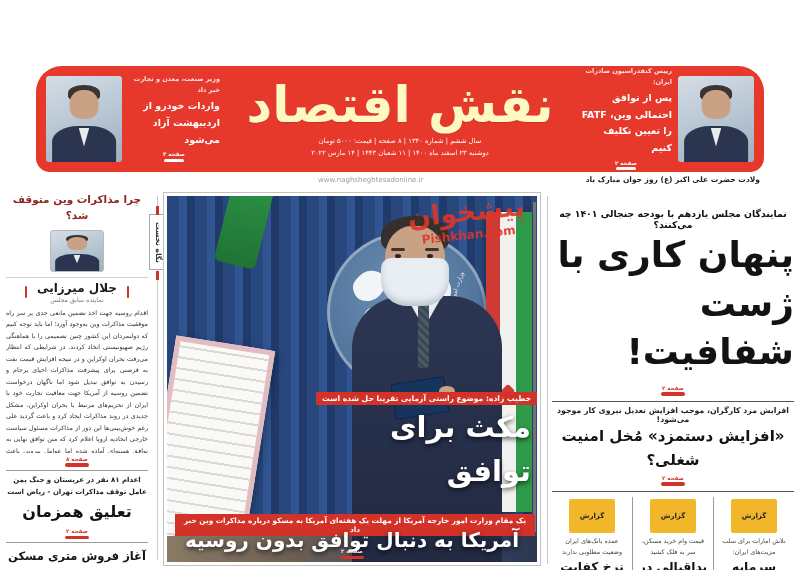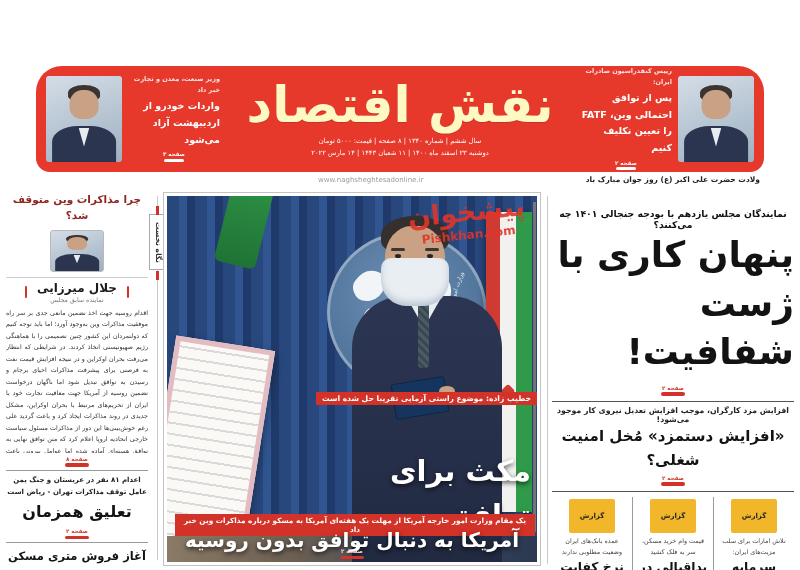--- a/index.html
+++ b/index.html
@@ -106,21 +106,21 @@
   .folder{ position:absolute; left:226px; top:184px; width:54px; height:36px; background:#16355e;
     border:1px solid #0e2545; transform:rotate(-9deg); border-radius:2px; }
   .hand{ position:absolute; width:16px; height:12px; background:#c9a184; border-radius:45%; }
   .wm{ position:absolute; left:232px; top:0; width:136px; text-align:center; transform:rotate(-6deg); z-index:6; }
   .wm-fa{ font-size:27px; font-weight:900; color:#e0352a; opacity:.9; line-height:1.2; }
   .wm-en{ font-size:12px; font-weight:bold; color:#e0352a; opacity:.9; direction:ltr; }
   .strip{ position:absolute; background:#d23227; color:#fff; font-weight:bold; z-index:5; padding:2px 6px; }
   .strip1{ right:0; top:196px; font-size:7.6px; }
   .strip2{ left:8px; right:2px; top:318px; font-size:7.3px; text-align:center; }
   .ph-head1{ position:absolute; right:6px; top:210px; width:160px; text-align:right; z-index:5;
-    color:#fff; font-size:29px; font-weight:900; line-height:1.5; text-shadow:0 2px 5px rgba(0,0,0,.65);margin-top:44px; }
+    color:#fff; font-size:29px; font-weight:900; line-height:1.5; text-shadow:0 2px 5px rgba(0,0,0,.65); }
   .ph-head2{ position:absolute; left:0; right:0; top:332px; text-align:center; z-index:5;
     color:#fff; font-size:20px; font-weight:900; text-shadow:0 2px 5px rgba(0,0,0,.7); }
   .ph-tag{ position:absolute; left:0; right:0; bottom:1px; z-index:6; }
   .ph-tag .pt-label{ color:#ffd9d5; }
   
   .col-right{ position:absolute; left:552px; top:192px; width:242px; height:376px; display:flex; flex-direction:column;margin-top:16px; }
   .lead-kicker{ font-size:9.3px; font-weight:bold; text-align:center; color:#111; }
   .lead-title{ font-size:36px; font-weight:900; text-align:right; line-height:1.35; color:#131313; margin-top:1px; }
   .lead-body{ margin-top:5px; font-size:6.55px; line-height:1.85; text-align:justify; color:#2a2a2a;
     column-count:2; column-gap:9px; height:110px; overflow:hidden; }

